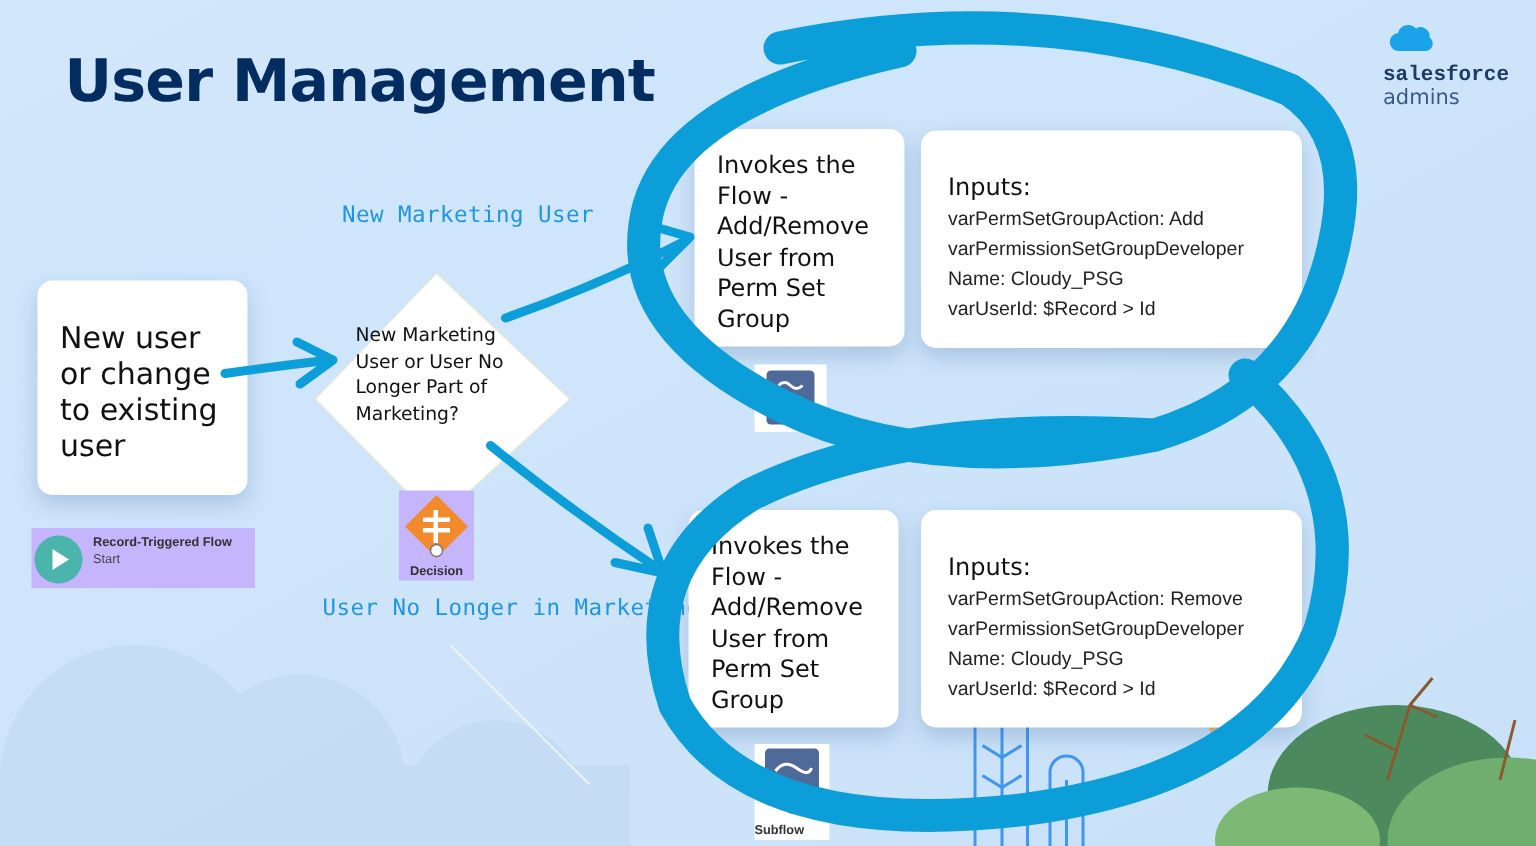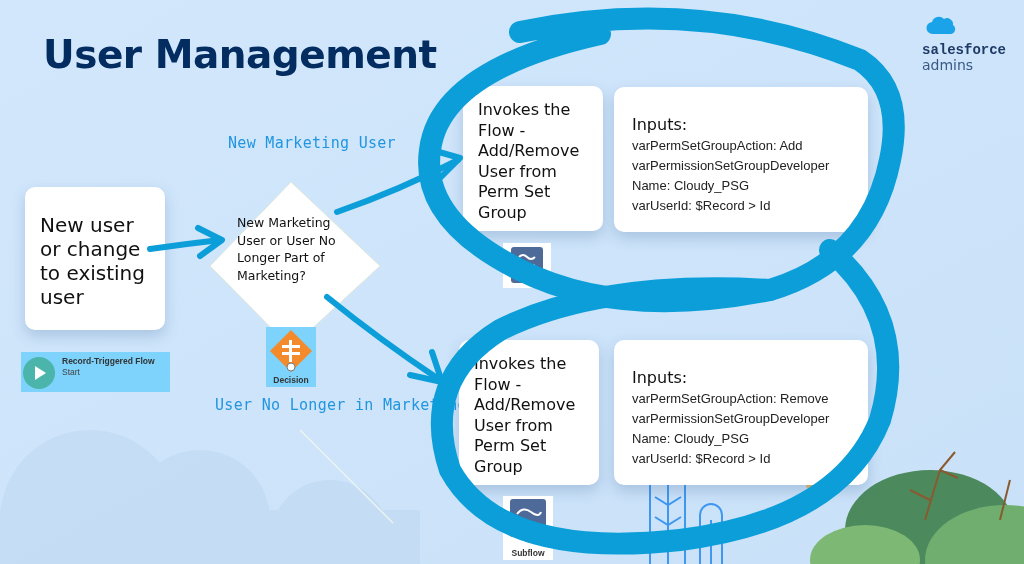--- a/index.html
+++ b/index.html
@@ -41,30 +41,30 @@
   .diamond-text {
     position: absolute; left: 237px; top: 214px; width: 120px;
     font-size: 12.5px; line-height: 17.5px; color: #111;
     font-family: "DejaVu Sans", sans-serif;
   }
   .hand-label {
     position: absolute; font-family: "DejaVu Sans Mono", monospace;
     font-size: 15px; color: #2196e0; letter-spacing: 0.3px;
   }
   .chip {
-    position: absolute; background: #7dd3fc;
+    position: absolute; background: #c4b5fd;
   }
   .rtf-chip { left: 21px; top: 352px; width: 149px; height: 40px; }
   .rtf-chip .play { position: absolute; left: 1px; top: 4px; }
   .rtf-chip .t1 { position: absolute; left: 41px; top: 4px; font-size: 8.5px; font-weight: bold; color: #333; }
   .rtf-chip .t2 { position: absolute; left: 41px; top: 15px; font-size: 8.5px; color: #444; }
   .dec-chip { left: 266px; top: 327px; width: 50px; height: 60px; padding-left: 38px; }
   .dec-chip .lbl { position: absolute; left: 0; width: 50px; bottom: 2px; text-align: center; font-size: 8.5px; font-weight: bold; color: #333; }
   .sub-chip { position: absolute; background: #fff; }
-  .sub-chip .lbl { position: absolute; left: 0; width: 100%; bottom: 2px; text-align: center; font-size: 8.5px; font-weight: bold; color: #333; }
+  .sub-chip .lbl { position: absolute; left: 0; width: 100%; bottom: 2px; font-size: 8.5px; font-weight: bold; color: #333; }
   .overlay { position: absolute; left: 0; top: 0; width: 1024px; height: 564px; pointer-events: none; }
 </style>
 </head>
 <body>
 
 <svg class="bg-layer" viewBox="0 0 1024 564">
   <defs>
     <linearGradient id="bgGrad" x1="0" y1="0" x2="1" y2="1">
       <stop offset="0" stop-color="#d2e7fc"></stop>
       <stop offset="1" stop-color="#c9e1f8"></stop>

